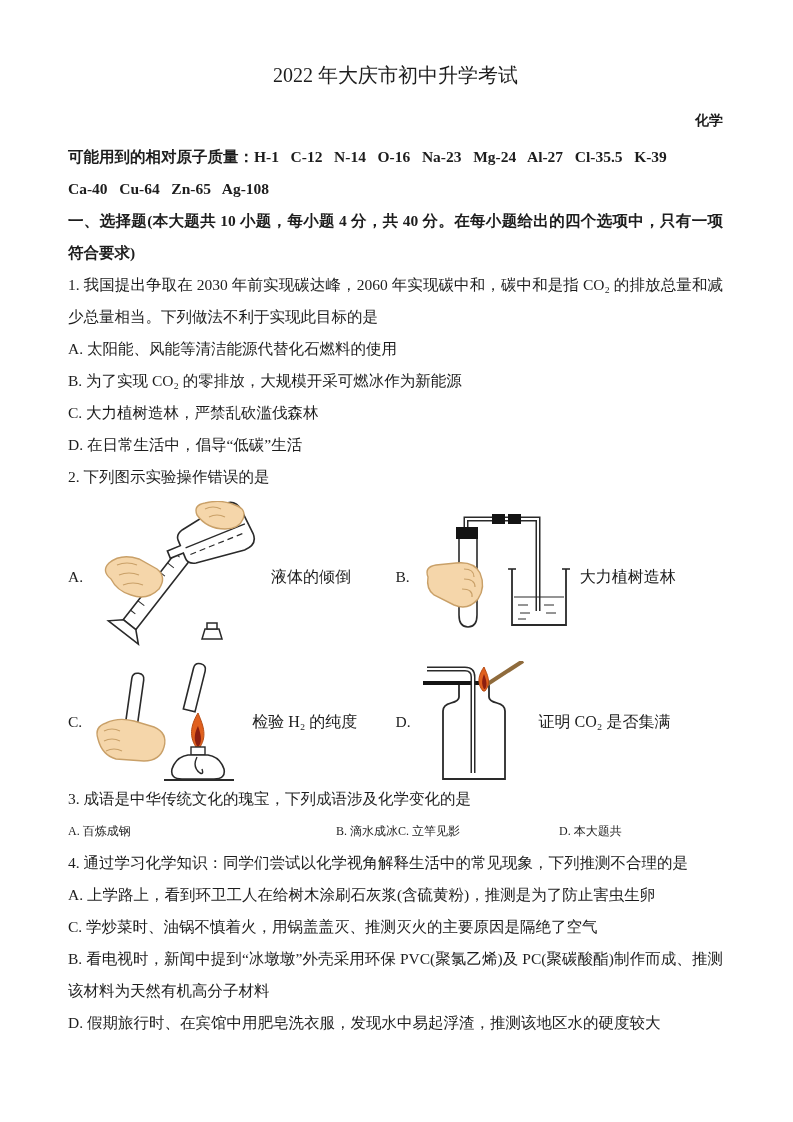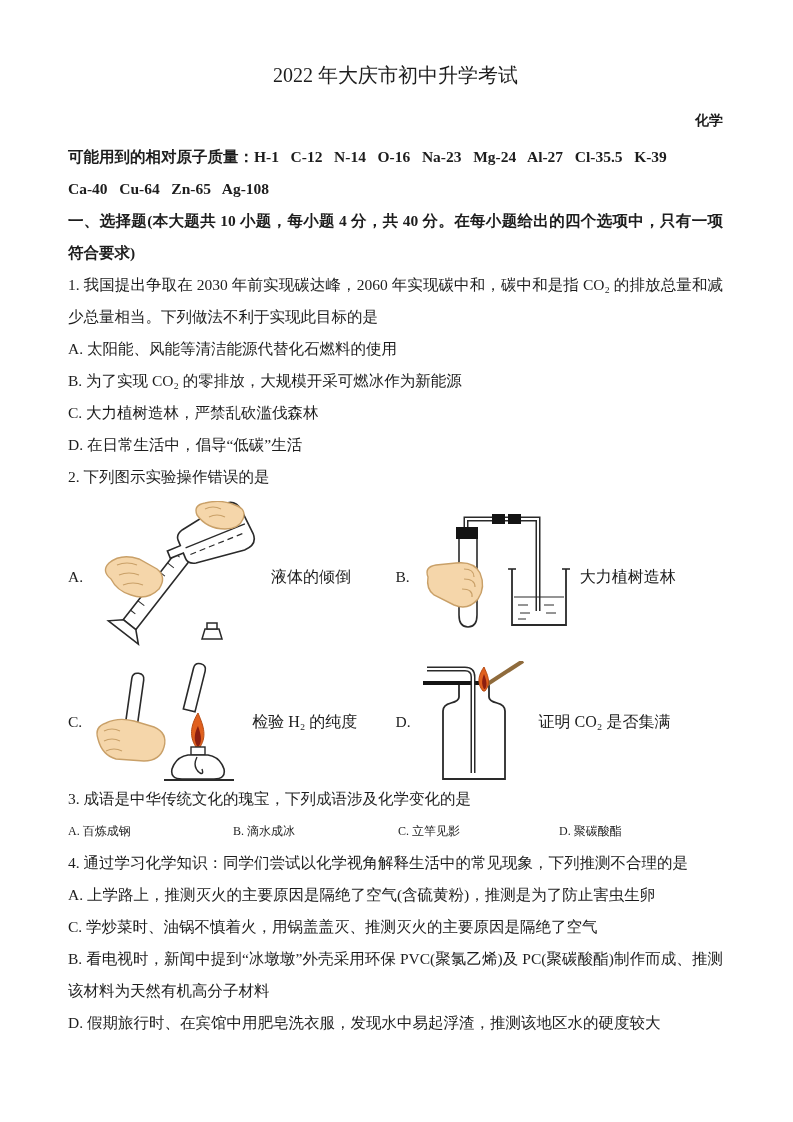--- a/index.html
+++ b/index.html
@@ -61,21 +61,21 @@
     margin-left: 10px;
   }
   svg.figure { flex: 0 0 auto; display: block; }
   .opts4 {
     display: flex;
     font-size: 12px;
     line-height: 32px;
     margin: 0;
   }
   .opts4 span:nth-child(1) { width: 165px; }
-  .opts4 span:nth-child(2) { width: 165px; }
+  .opts4 span:nth-child(2) { width: 165px; text-align: right; }
   .opts4 span:nth-child(3) { width: 161px; }
 </style>
 </head>
 <body>
 
 <div class="page">
 
   <p class="title">2022 年大庆市初中升学考试</p>
   <p class="subject">化学</p>
 
@@ -204,22 +204,22 @@
       </svg>
       <span class="fig-caption">证明 CO₂ 是否集满</span>
     </div>
   </div>
 
   <p class="line">3. 成语是中华传统文化的瑰宝，下列成语涉及化学变化的是</p>
   <div class="opts4">
     <span>A. 百炼成钢</span>
     <span>B. 滴水成冰</span>
     <span>C. 立竿见影</span>
-    <span>D. 聚碳酸酯</span>
+    <span>D. 本大题共</span>
   </div>
 
   <p class="line">4. 通过学习化学知识：同学们尝试以化学视角解释生活中的常见现象，下列推测不合理的是</p>
-  <p class="line">A. 上学路上，推测灭火的主要原因是隔绝了空气(含硫黄粉)，推测是为了防止害虫生卵</p>
+  <p class="line">A. 上学路上，看到环卫工人在给树木涂刷石灰浆(含硫黄粉)，推测是为了防止害虫生卵</p>
   <p class="line">C. 学炒菜时、油锅不慎着火，用锅盖盖灭、推测灭火的主要原因是隔绝了空气</p>
   <p class="line">B. 看电视时，新闻中提到“冰墩墩”外壳采用环保 PVC(聚氯乙烯)及 PC(聚碳酸酯)制作而成、推测该材料为天然有机高分子材料</p>
   <p class="line">D. 假期旅行时、在宾馆中用肥皂洗衣服，发现水中易起浮渣，推测该地区水的硬度较大</p>
 
 </div>
 
 </body></html>

